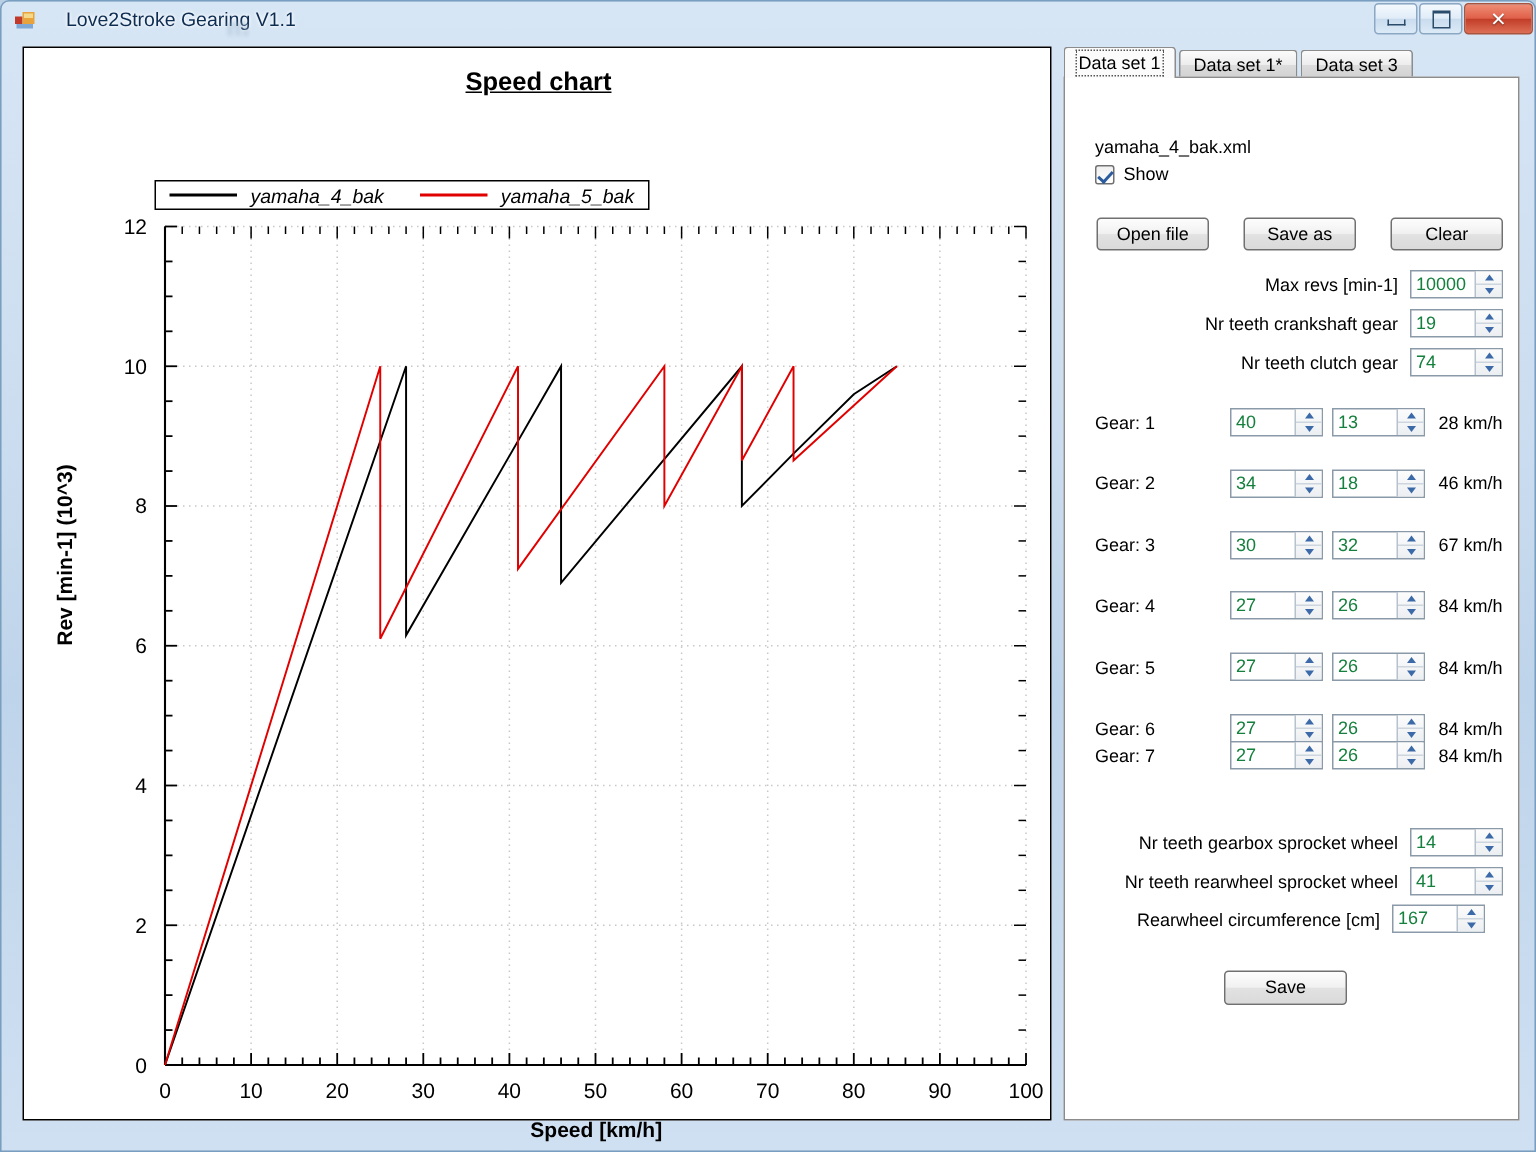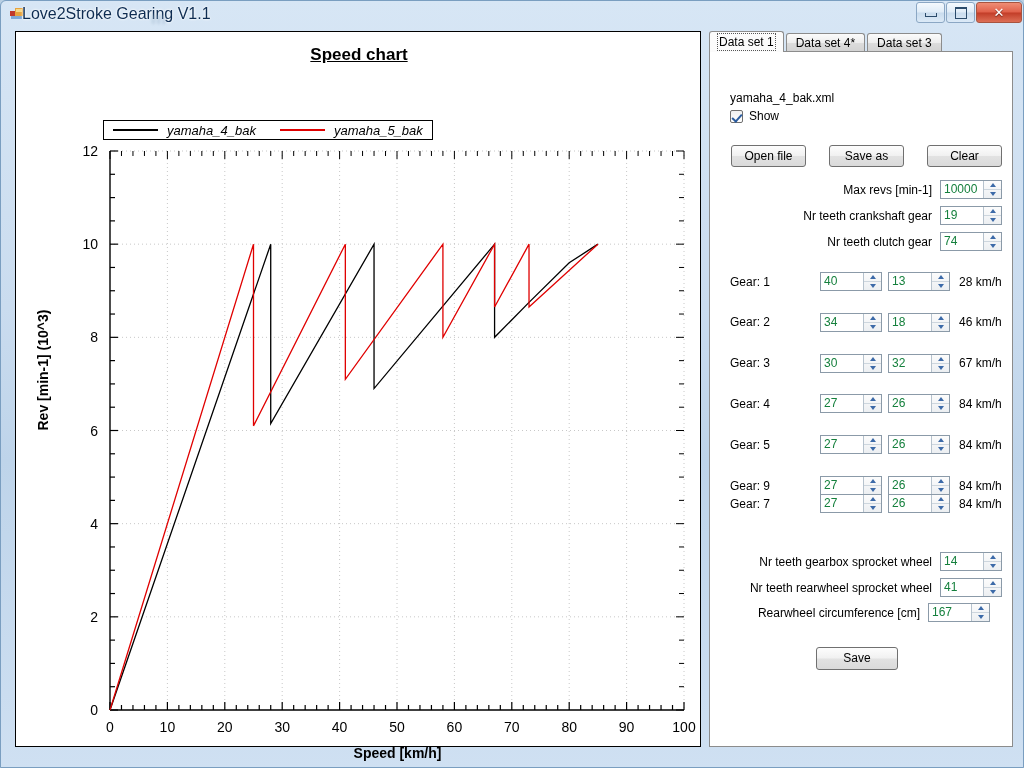--- a/index.html
+++ b/index.html
@@ -17,22 +17,22 @@
     border-radius:6px 6px 0 0;
   }
   .titlebar{
     position:absolute;left:0;top:0;width:1024px;height:26px;
     box-sizing:border-box;
   }
   .title-icon{
     position:absolute;left:9px;top:6px;width:14px;height:14px;
   }
   .title-text{
-    position:absolute;left:21px;top:4px;
-    font-size:16px;color:#0d2c52;
+    position:absolute;left:43px;top:4px;
+    font-size:13px;color:#0d2c52;
     text-shadow:0 0 3px #fff,0 0 2px #fff;
     white-space:nowrap;
   }
   .ghost-text{
     position:absolute;left:150px;top:8px;
     font-size:17px;font-weight:bold;color:#9fb6cc;
     opacity:.55;filter:blur(1.4px);letter-spacing:1px;
     pointer-events:none;
   }
   .winbtns{position:absolute;right:3px;top:1px;height:22px;display:flex;gap:1px;}
@@ -405,21 +405,21 @@
       <div class="ylabel">Rev [min-1] (10^3)</div>
       <div class="xlabel">Speed [km/h]</div>
     </div>
 
     <div class="tabhost">
       <div class="tabstrip">
         <div class="tab active">
           <span class="tablbl">Data set 1</span>
         </div>
         <div class="tab">
-          <span class="tablbl">Data set 4*</span>
+          <span class="tablbl">Data set 1*</span>
         </div>
         <div class="tab">
           <span class="tablbl">Data set 3</span>
         </div>
       </div>
 
       <div class="tabpage">
         <div class="fname">yamaha_4_bak.xml</div>
 
         <div class="showrow">
@@ -605,21 +605,21 @@
                     <span class="tri-up"></span>
                   </span>
                   <span class="ar">
                     <span class="tri-dn"></span>
                   </span>
                 </span>
               </span>
               <span class="kmh" style="margin-left:9px">84 km/h</span>
             </div>
             <div class="frow" style="left: 20px; top: 424px; width: 280px;">
-              <span class="gearlbl" style="width:90px">Gear: 9</span>
+              <span class="gearlbl" style="width:90px">Gear: 6</span>
               <span class="spin">
                 <span class="val">27</span>
                 <span class="arrows">
                   <span class="ar">
                     <span class="tri-up"></span>
                   </span>
                   <span class="ar">
                     <span class="tri-dn"></span>
                   </span>
                 </span>

